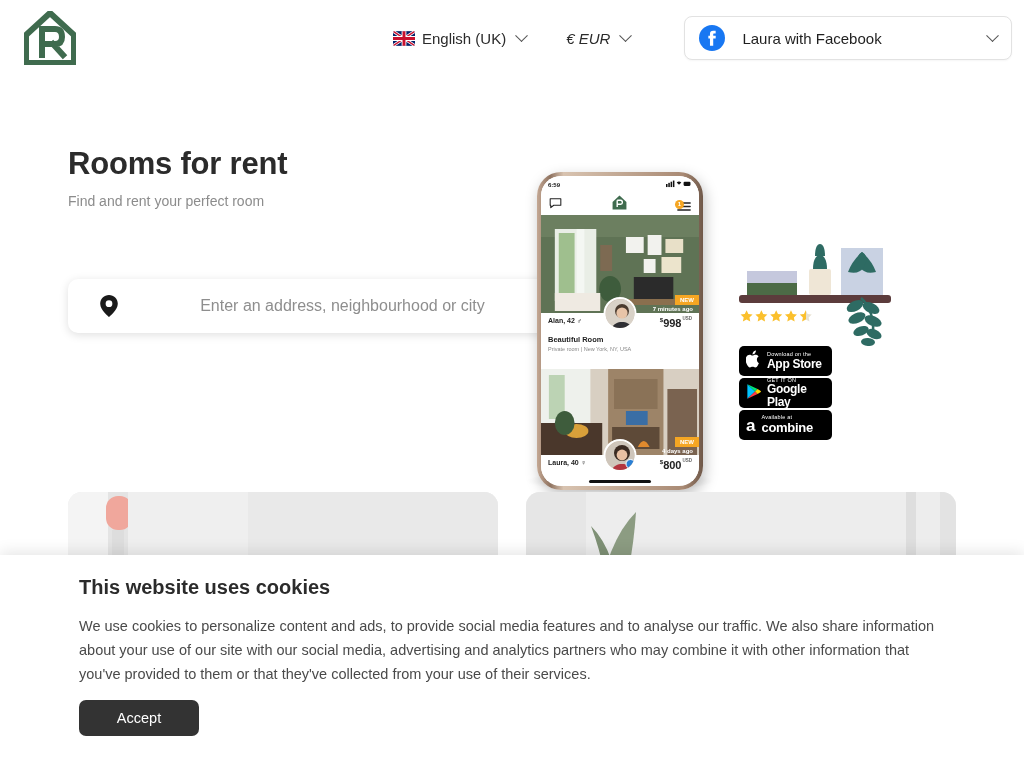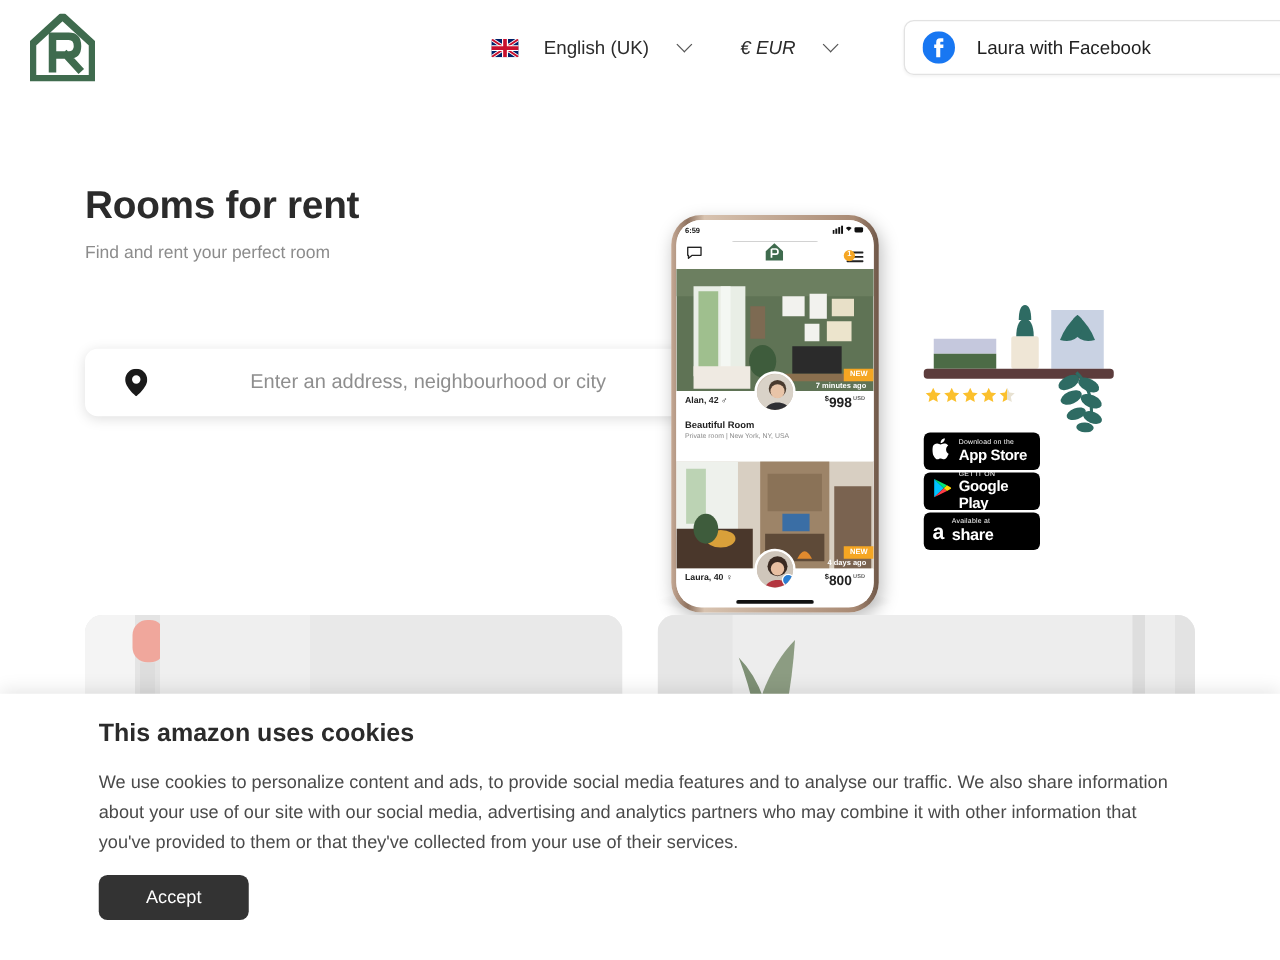--- a/index.html
+++ b/index.html
@@ -18,21 +18,21 @@
   }
   .logo {
     position: absolute; left: 24px; top: 11px;
     width: 52px; height: 54px;
   }
   .header-right {
     position: absolute; left: 385px; top: 16px;
     display: flex; align-items: center; gap: 0px;
   }
   .lang-sel, .cur-sel {
-    display: flex; align-items: center; gap: 20px;
+    display: flex; align-items: center; gap: 7px;
     font-size: 15px; color: #2b2b2b; cursor: pointer;
     padding: 6px 8px; white-space: nowrap;
   }
   .cur-sel { margin-left: 24px; font-style: italic; }
   .flag { width: 22px; height: 15px; display:inline-block; border-radius:2px; overflow:hidden; flex:none;}
   .chev {
     display:inline-block; width: 9px; height: 9px;
     border-right: 1.6px solid #555; border-bottom: 1.6px solid #555;
     transform: rotate(45deg) translate(-2px,-2px); margin-left: 4px; flex:none;
   }
@@ -434,21 +434,21 @@
         <span class="badge-txt">
           <span class="t1">GET IT ON</span>
           <span class="t2">Google Play</span>
         </span>
       </div>
 
       <div class="badge-btn">
         <span style="color:#fff;font-size:17px;font-weight:bold;line-height:1;">a</span>
         <span class="badge-txt">
           <span class="t1">Available at</span>
-          <span class="t2" style="font-size:13px;">share</span>
+          <span class="t2" style="font-size:13px;">combine</span>
         </span>
       </div>
 
     </div>
   </div>
 
   <div class="photostrip">
     <div class="photo-card">
       <svg viewBox="0 0 430 120" width="100%" height="120" preserveAspectRatio="none">
         <rect width="430" height="120" fill="#ececec"></rect>
@@ -469,18 +469,18 @@
         <rect x="62" y="96" width="46" height="24" fill="#fafafa"></rect>
         <path d="M62 96h46v24H62z" fill="none" stroke="#cfcfcf" stroke-width="2"></path>
         <circle cx="288" cy="112" r="40" fill="none" stroke="#2d6b3f" stroke-width="4"></circle>
         <rect x="380" y="0" width="10" height="120" fill="#dedede"></rect>
         <rect x="414" y="0" width="16" height="120" fill="#e3e3e3"></rect>
       </svg>
     </div>
   </div>
 
   <div class="cookie">
-    <div class="cookie-title">This amazon uses cookies</div>
+    <div class="cookie-title">This website uses cookies</div>
     <div class="cookie-text">We use cookies to personalize content and ads, to provide social media features and to analyse our traffic. We also share information about your use of our site with our social media, advertising and analytics partners who may combine it with other information that you've provided to them or that they've collected from your use of their services.</div>
     <button class="accept-btn">Accept</button>
   </div>
 
 </div>
 
 </body></html>

